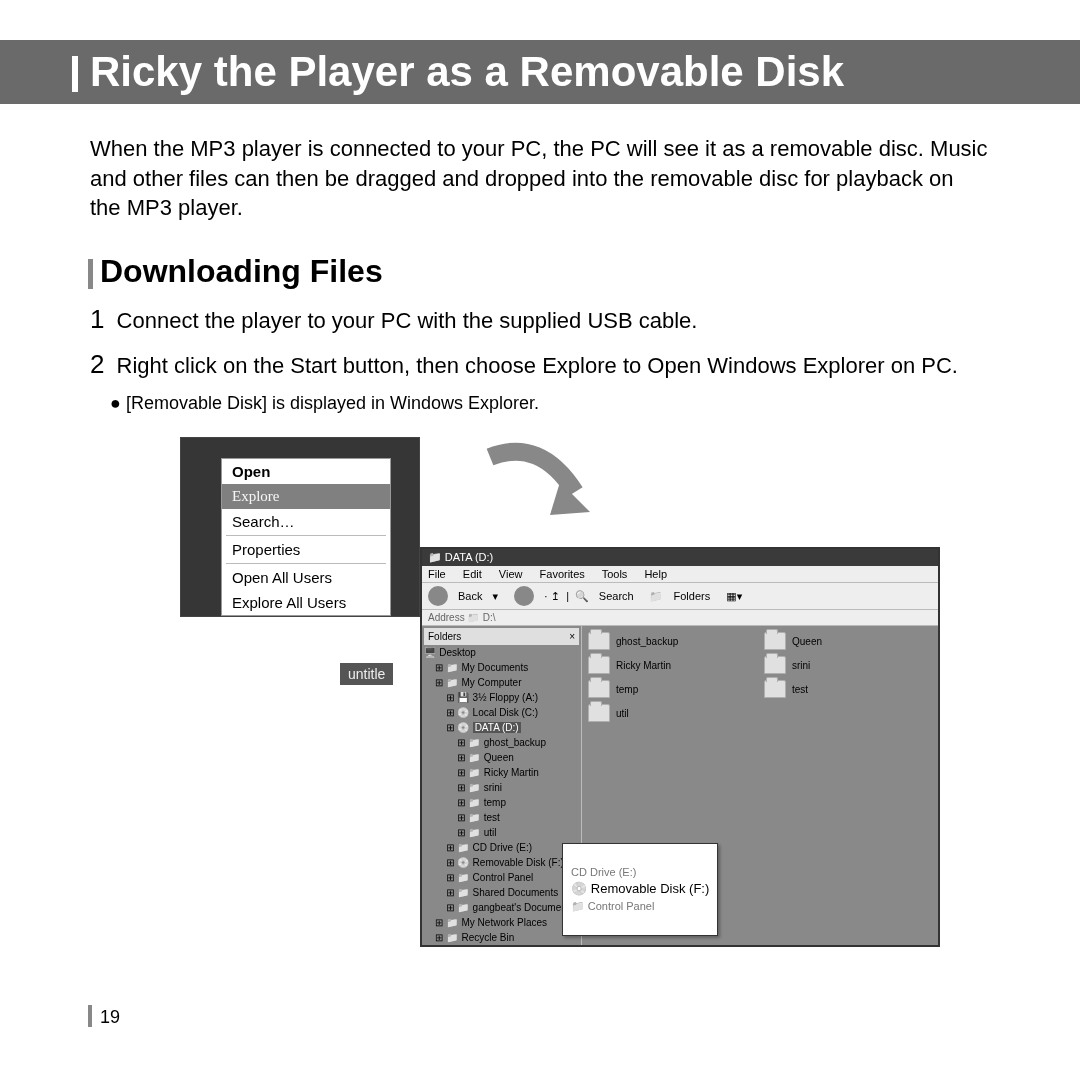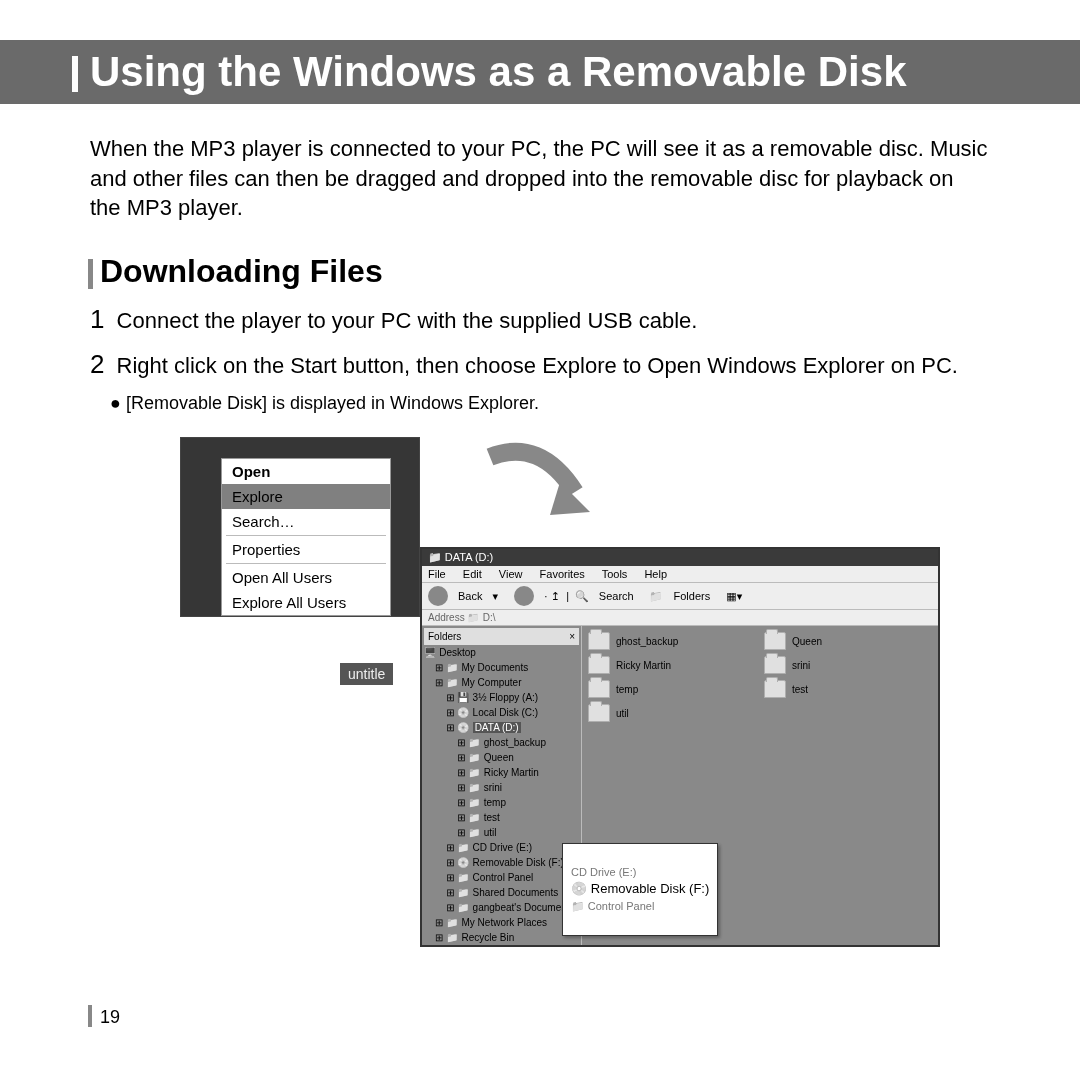--- a/index.html
+++ b/index.html
@@ -78,21 +78,21 @@
     filter: grayscale(1);
   }
   .ctx-list {
     background: #fff;
     margin: 20px 0 0 40px;
     width: 170px;
     border: 1px solid #999;
     font-size: 15px;
   }
   .ctx-item { padding: 4px 10px; }
-  .ctx-item.sel { background: #808080; color: #000000; }
+  .ctx-item.sel { background: #808080; color: #fef9c3; font-family: Liberation Serif, serif; }
   .ctx-item.bold { font-weight: bold; }
   .ctx-sep { border-top: 1px solid #bbb; margin: 1px 4px; }
   .startbar {
     background: linear-gradient(#555,#777);
     color: #fff;
     font-weight: bold;
     font-style: italic;
     padding: 6px 12px;
     display: flex;
     align-items: center;
@@ -241,21 +241,21 @@
     display:inline-block;
     width:4px; height:22px;
     background:#888;
     margin-right:8px;
     vertical-align:-4px;
   }
 </style>
 </head>
 <body>
 
-<div class="header-bar">Using the Windows as a Removable Disk</div>
+<div class="header-bar">Ricky the Player as a Removable Disk</div>
 
 <div class="intro">When the MP3 player is connected to your PC, the PC will see it as a removable disc. Music and other files can then be dragged and dropped into the removable disc for playback on the MP3 player.</div>
 
 <div class="subheading">Downloading Files</div>
 
 <div class="steps">
   <div class="step">
     <span class="step-num">1</span>
     <span>Connect the player to your PC with the supplied USB cable.</span>
   </div>

